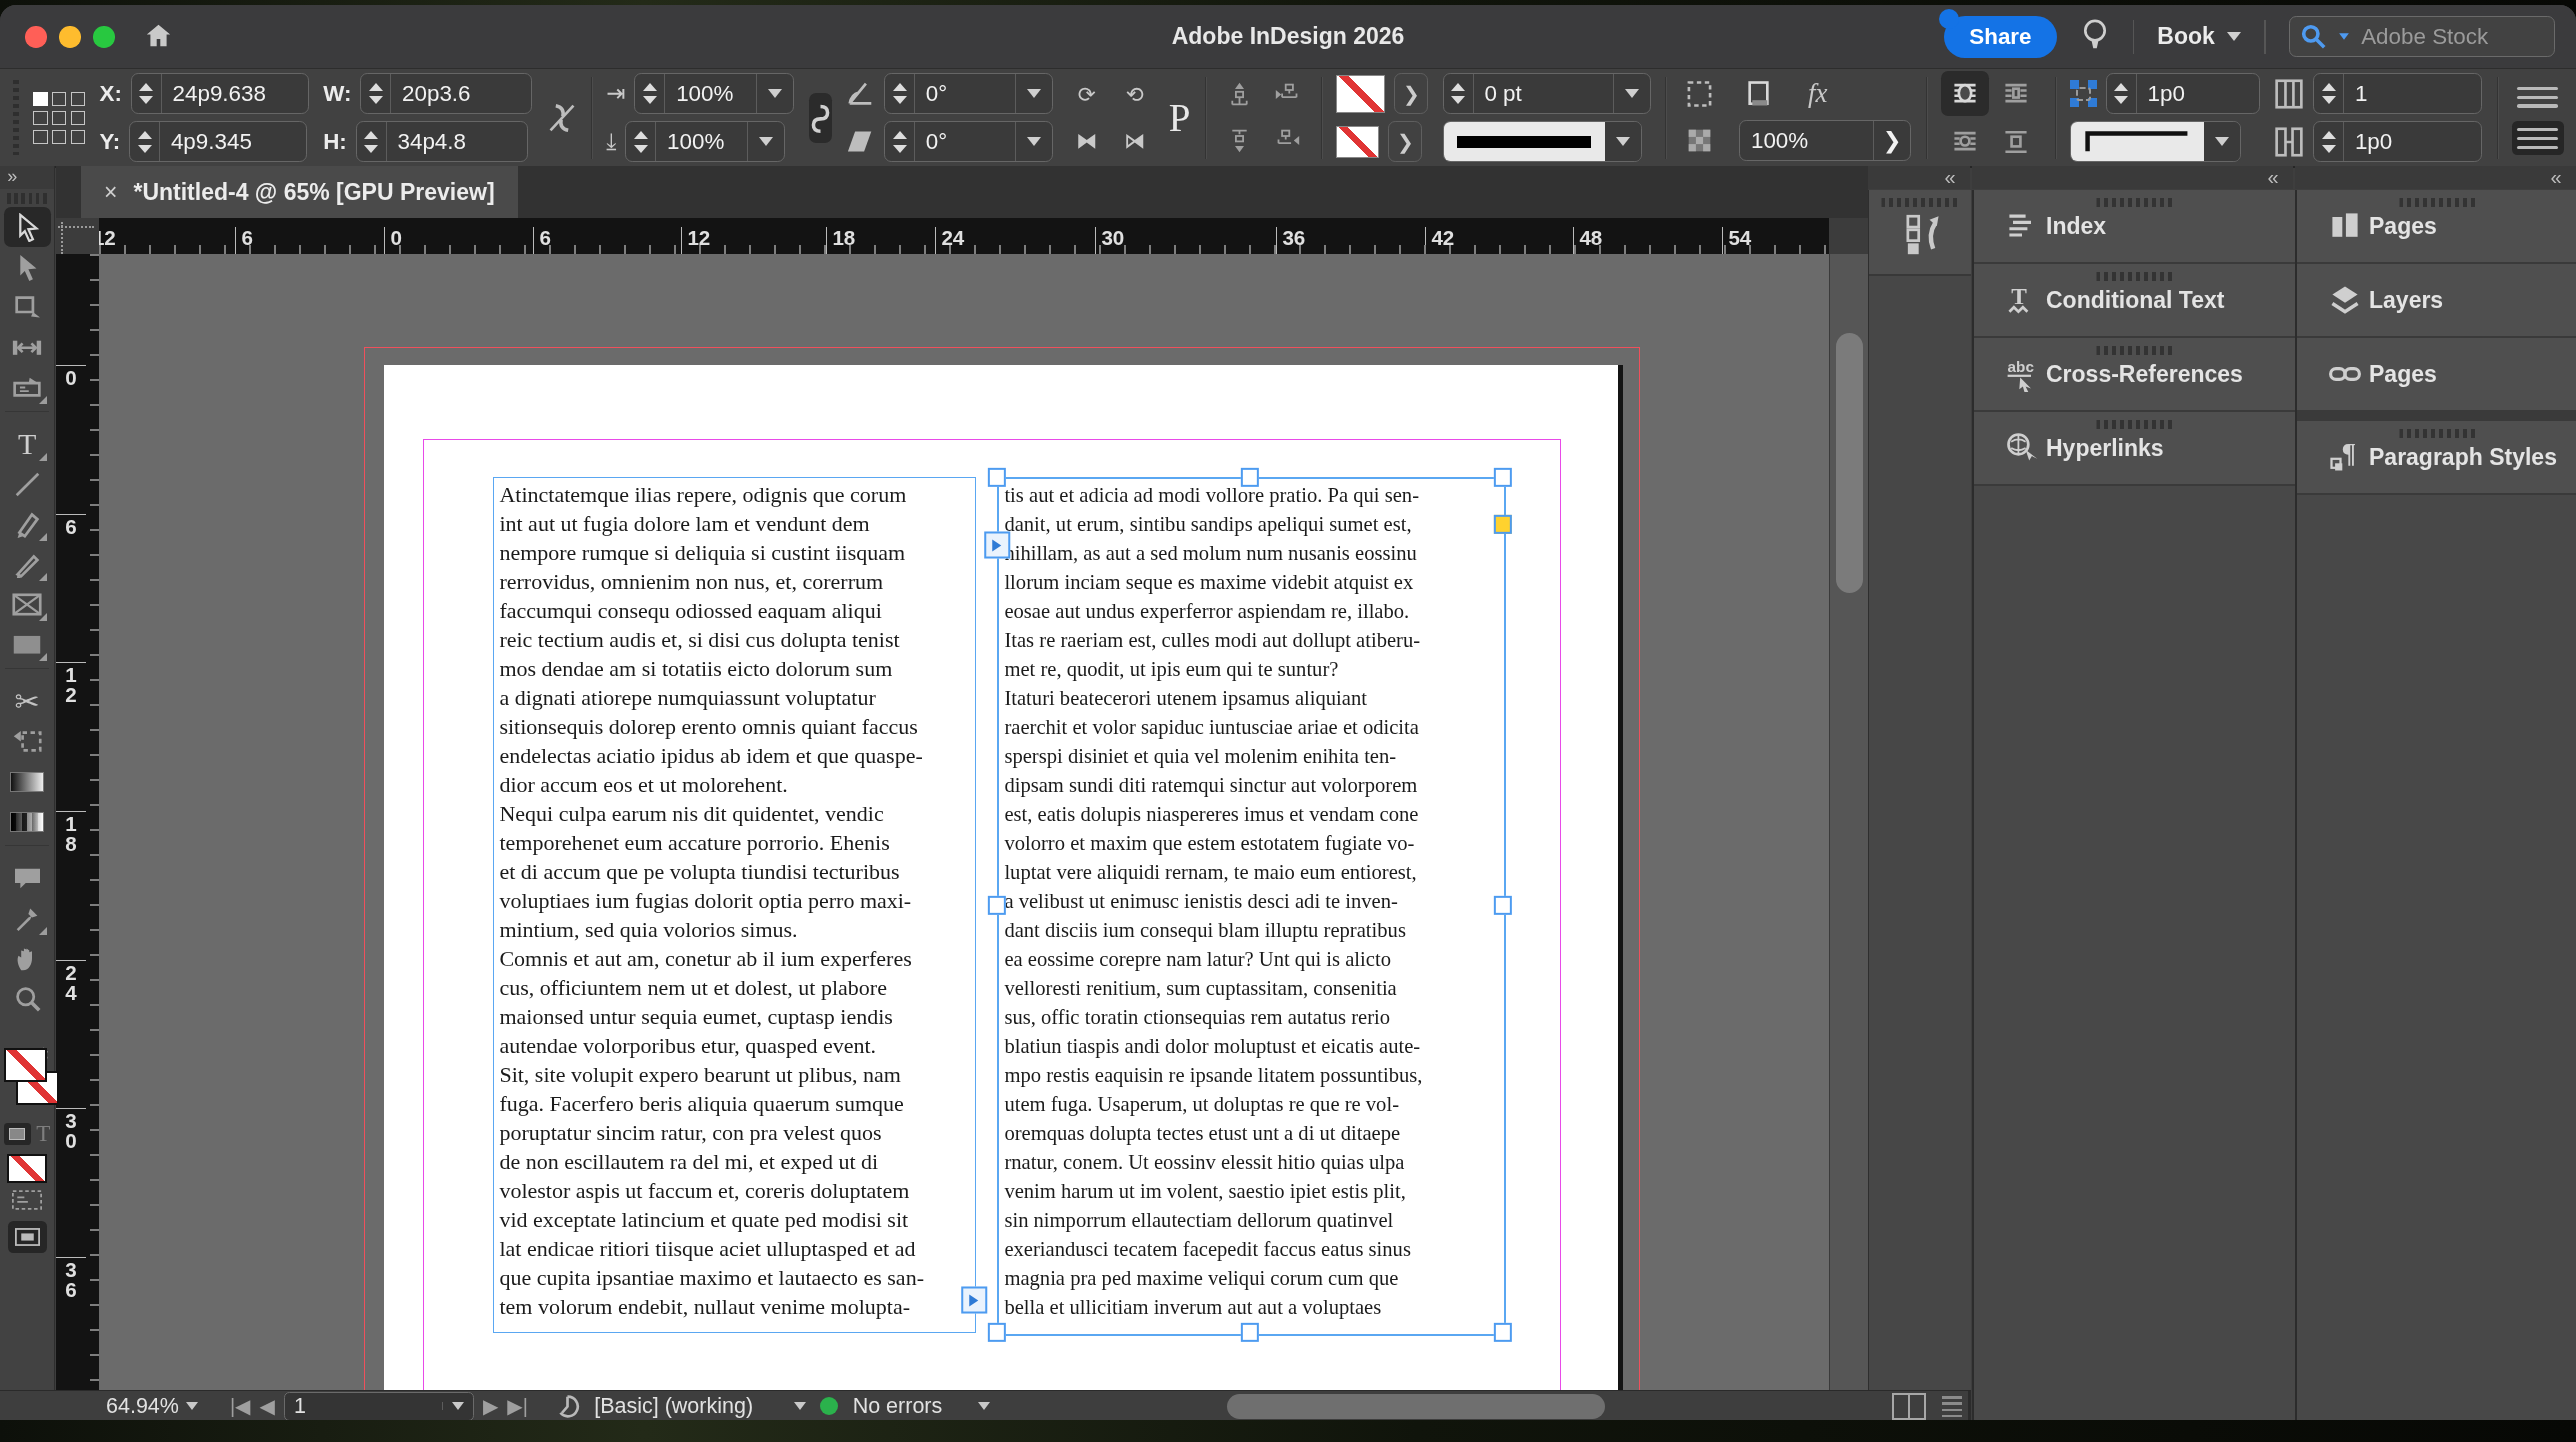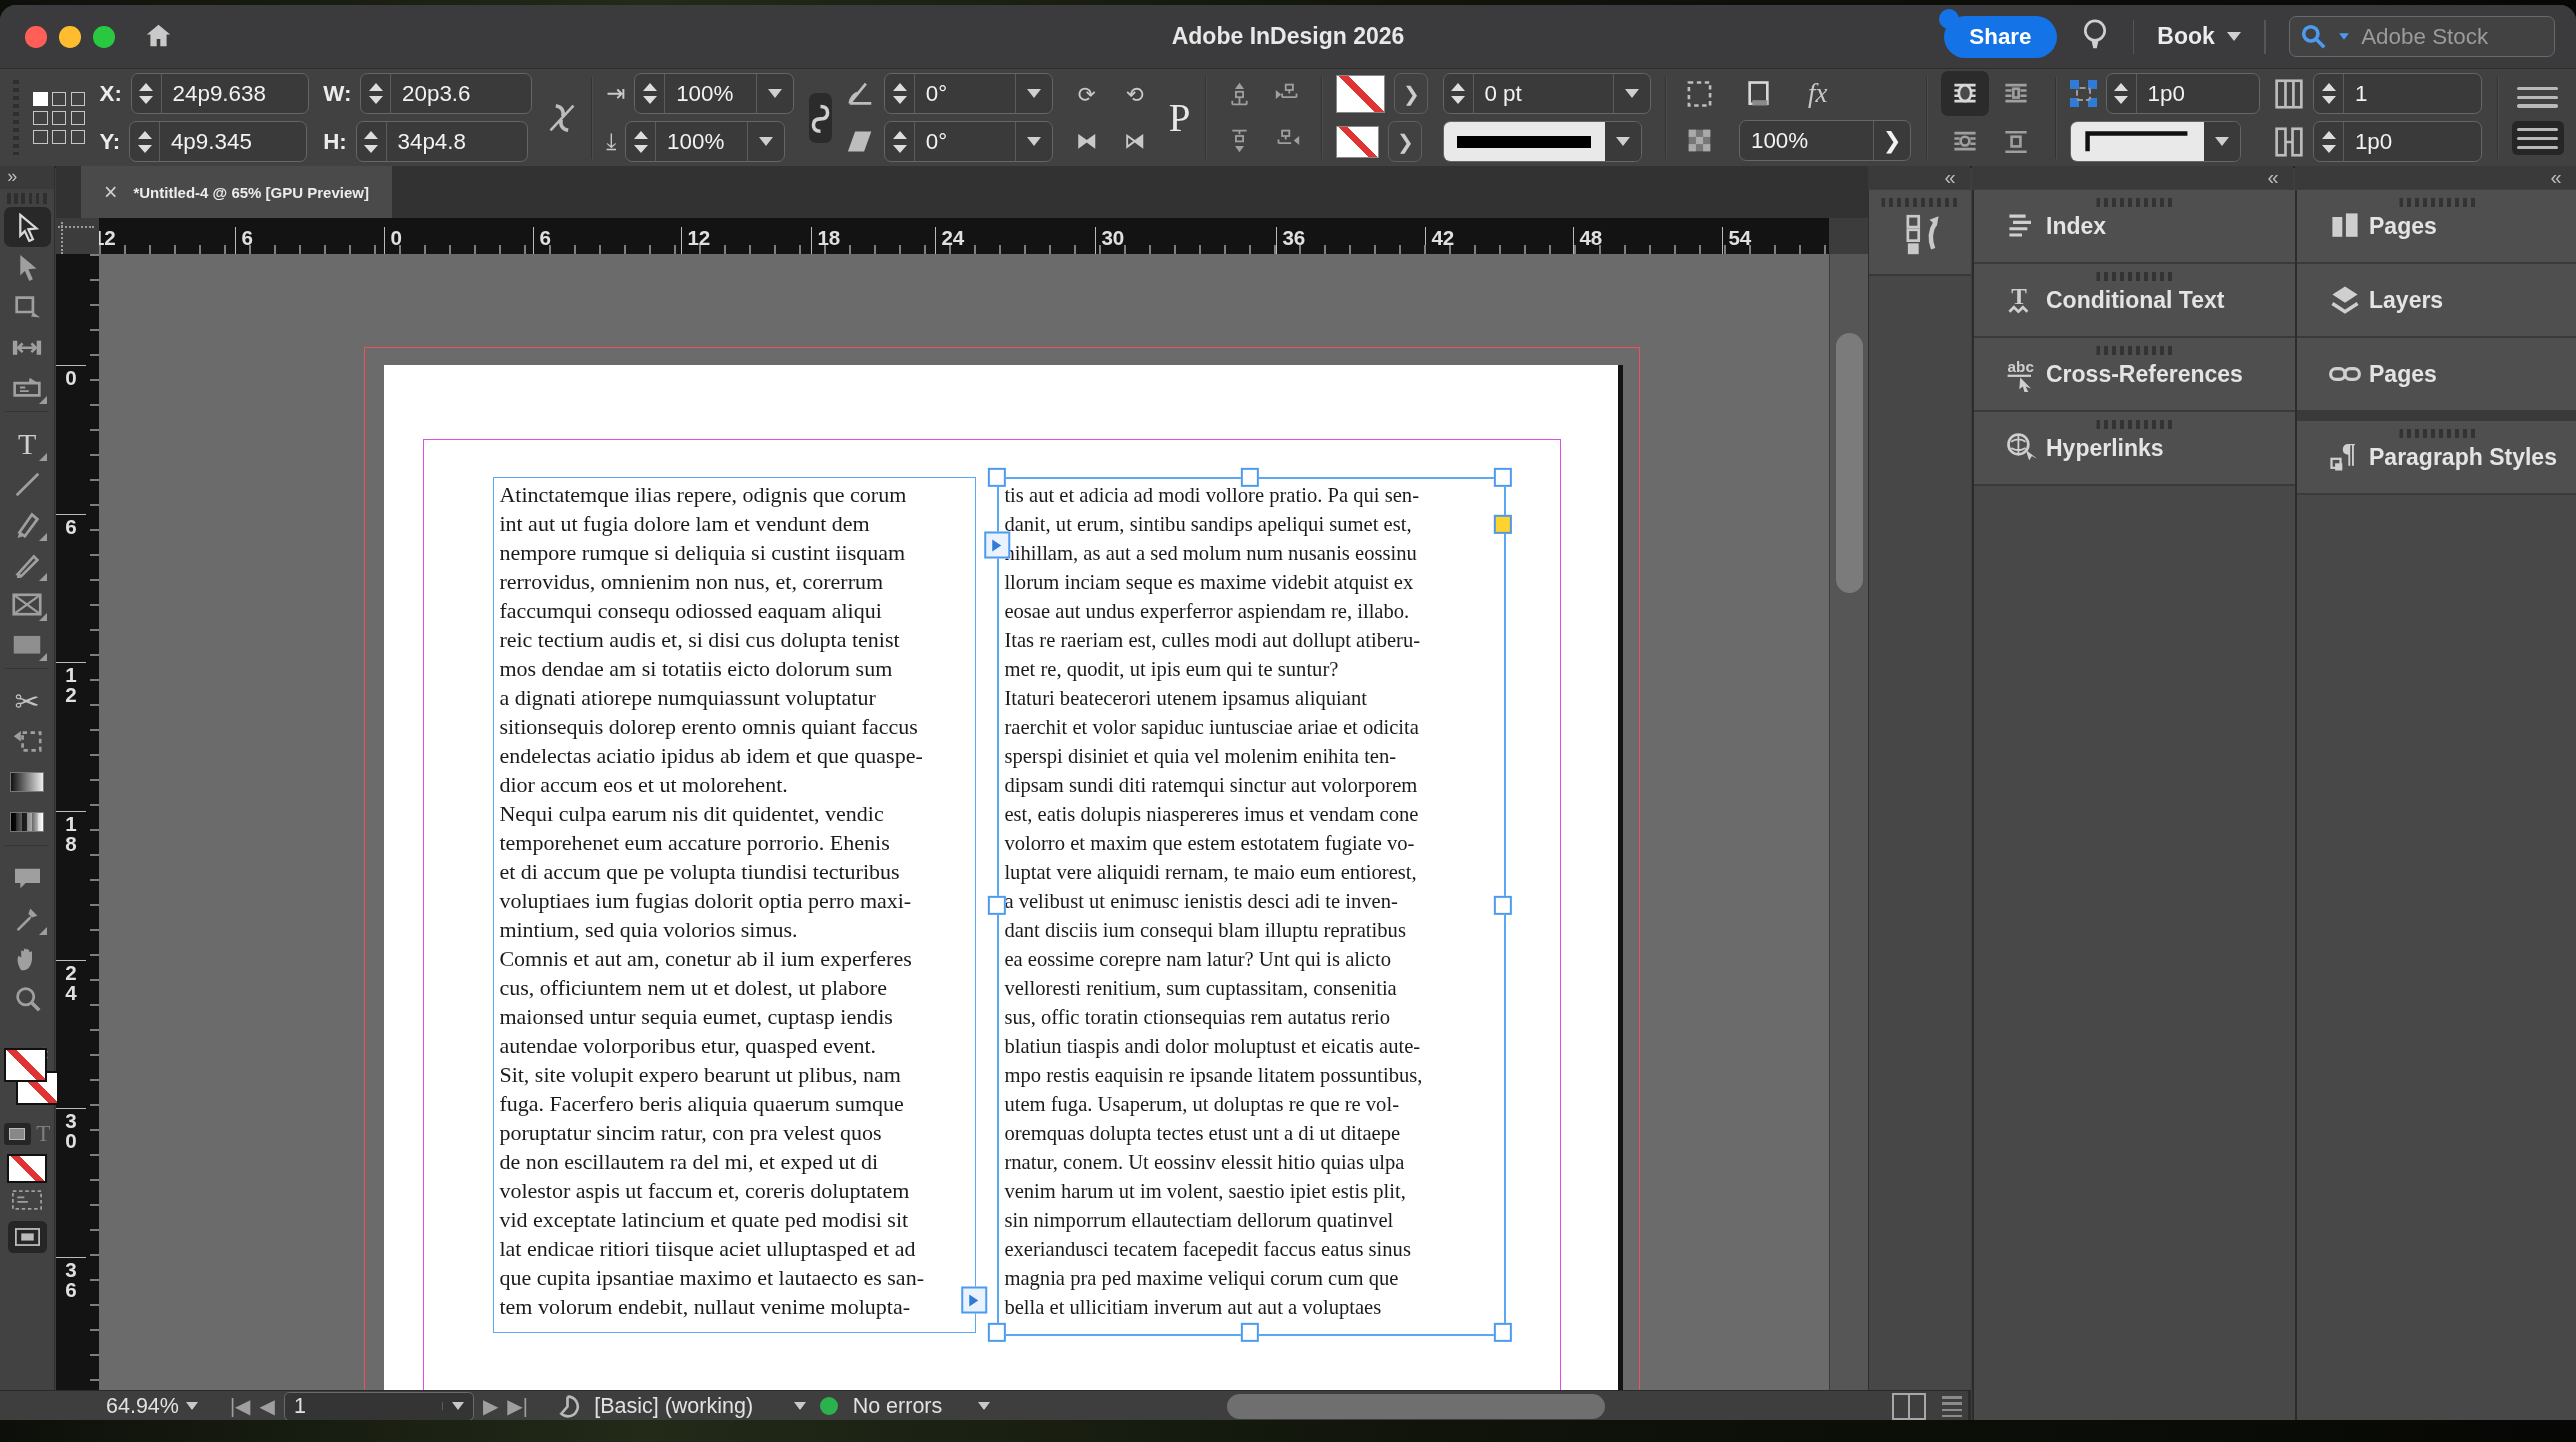--- a/index.html
+++ b/index.html
@@ -86,21 +86,21 @@
   .fsw::after{content:'';position:absolute;inset:0;background:linear-gradient(45deg,transparent 44%,#e03434 44%,#e03434 58%,transparent 58%);}
   .fsw.fill{left:0;top:20px;z-index:2;}
   .fsw.strk{left:12.5px;top:43px;z-index:1;}
   .swapmini{position:absolute;right:1.8px;top:14.3px;color:#b5b5b5;font-size:20px;}
   .minirow{display:flex;gap:5.4px;margin:7.2px 3.6px;align-items:center;justify-content:center;}
 
   
   .tabbar{position:absolute;left:56px;top:161px;height:52px;right:708px;background:#323232;}
   .tab{position:absolute;left:25px;top:0;height:52px;background:#4a4a4a;display:flex;align-items:center;gap:16px;padding:0 23px;}
   .tab .x{color:#cfcfcf;font-size:23px;}
-  .tab .t{color:#ececec;font-size:15px;font-weight:bold;white-space:nowrap;}
+  .tab .t{color:#ececec;font-size:23px;font-weight:bold;white-space:nowrap;}
 
   
   .ruler-corner{position:absolute;left:56px;top:213px;width:43px;height:36px;background:#3c3c3c;z-index:5;}
   .ruler-corner::before{content:'';position:absolute;left:5.4px;top:3.6px;bottom:0;border-left:2.7px dotted #9a9a9a;}
   .ruler-corner::after{content:'';position:absolute;left:1.8px;top:7.2px;width:36px;border-top:2.7px dotted #9a9a9a;}
   .hruler{position:absolute;left:99px;top:213px;width:1730px;height:36px;background:#131313;overflow:hidden;}
   .hruler::after{content:'';position:absolute;left:0;right:0;bottom:0;height:9px;background:repeating-linear-gradient(90deg,#7e7e7e 0 1.8px,transparent 1.8px 25px);}
   .hlabel{position:absolute;bottom:0;height:27px;border-left:1.8px solid #bbb;padding-left:5.4px;color:#e0e0e0;font-size:20.6px;font-weight:bold;line-height:21.5px;}
   .hruler-ext{position:absolute;left:1829px;top:213px;width:39px;height:36px;background:#3c3c3c;}
   .vruler{position:absolute;left:56px;top:249px;width:43px;bottom:30px;background:#131313;overflow:hidden;}
@@ -733,21 +733,21 @@
     </div>
   </div>
 
   <div class="ruler-corner"></div>
   <div class="hruler">
         <div class="hlabel" style="left: -12.5px;">12</div>
         <div class="hlabel" style="left: 136px;">6</div>
         <div class="hlabel" style="left: 285px;">0</div>
         <div class="hlabel" style="left: 434px;">6</div>
         <div class="hlabel" style="left: 582px;">12</div>
-        <div class="hlabel" style="left: 712px;">18</div>
+        <div class="hlabel" style="left: 727px;">18</div>
         <div class="hlabel" style="left: 836px;">24</div>
         <div class="hlabel" style="left: 996px;">30</div>
         <div class="hlabel" style="left: 1177px;">36</div>
         <div class="hlabel" style="left: 1326px;">42</div>
         <div class="hlabel" style="left: 1474px;">48</div>
         <div class="hlabel" style="left: 1623px;">54</div>
       </div>
   <div class="hruler-ext"></div>
   <div class="vruler">
         <div class="vlabel" style="top: 111px;">

